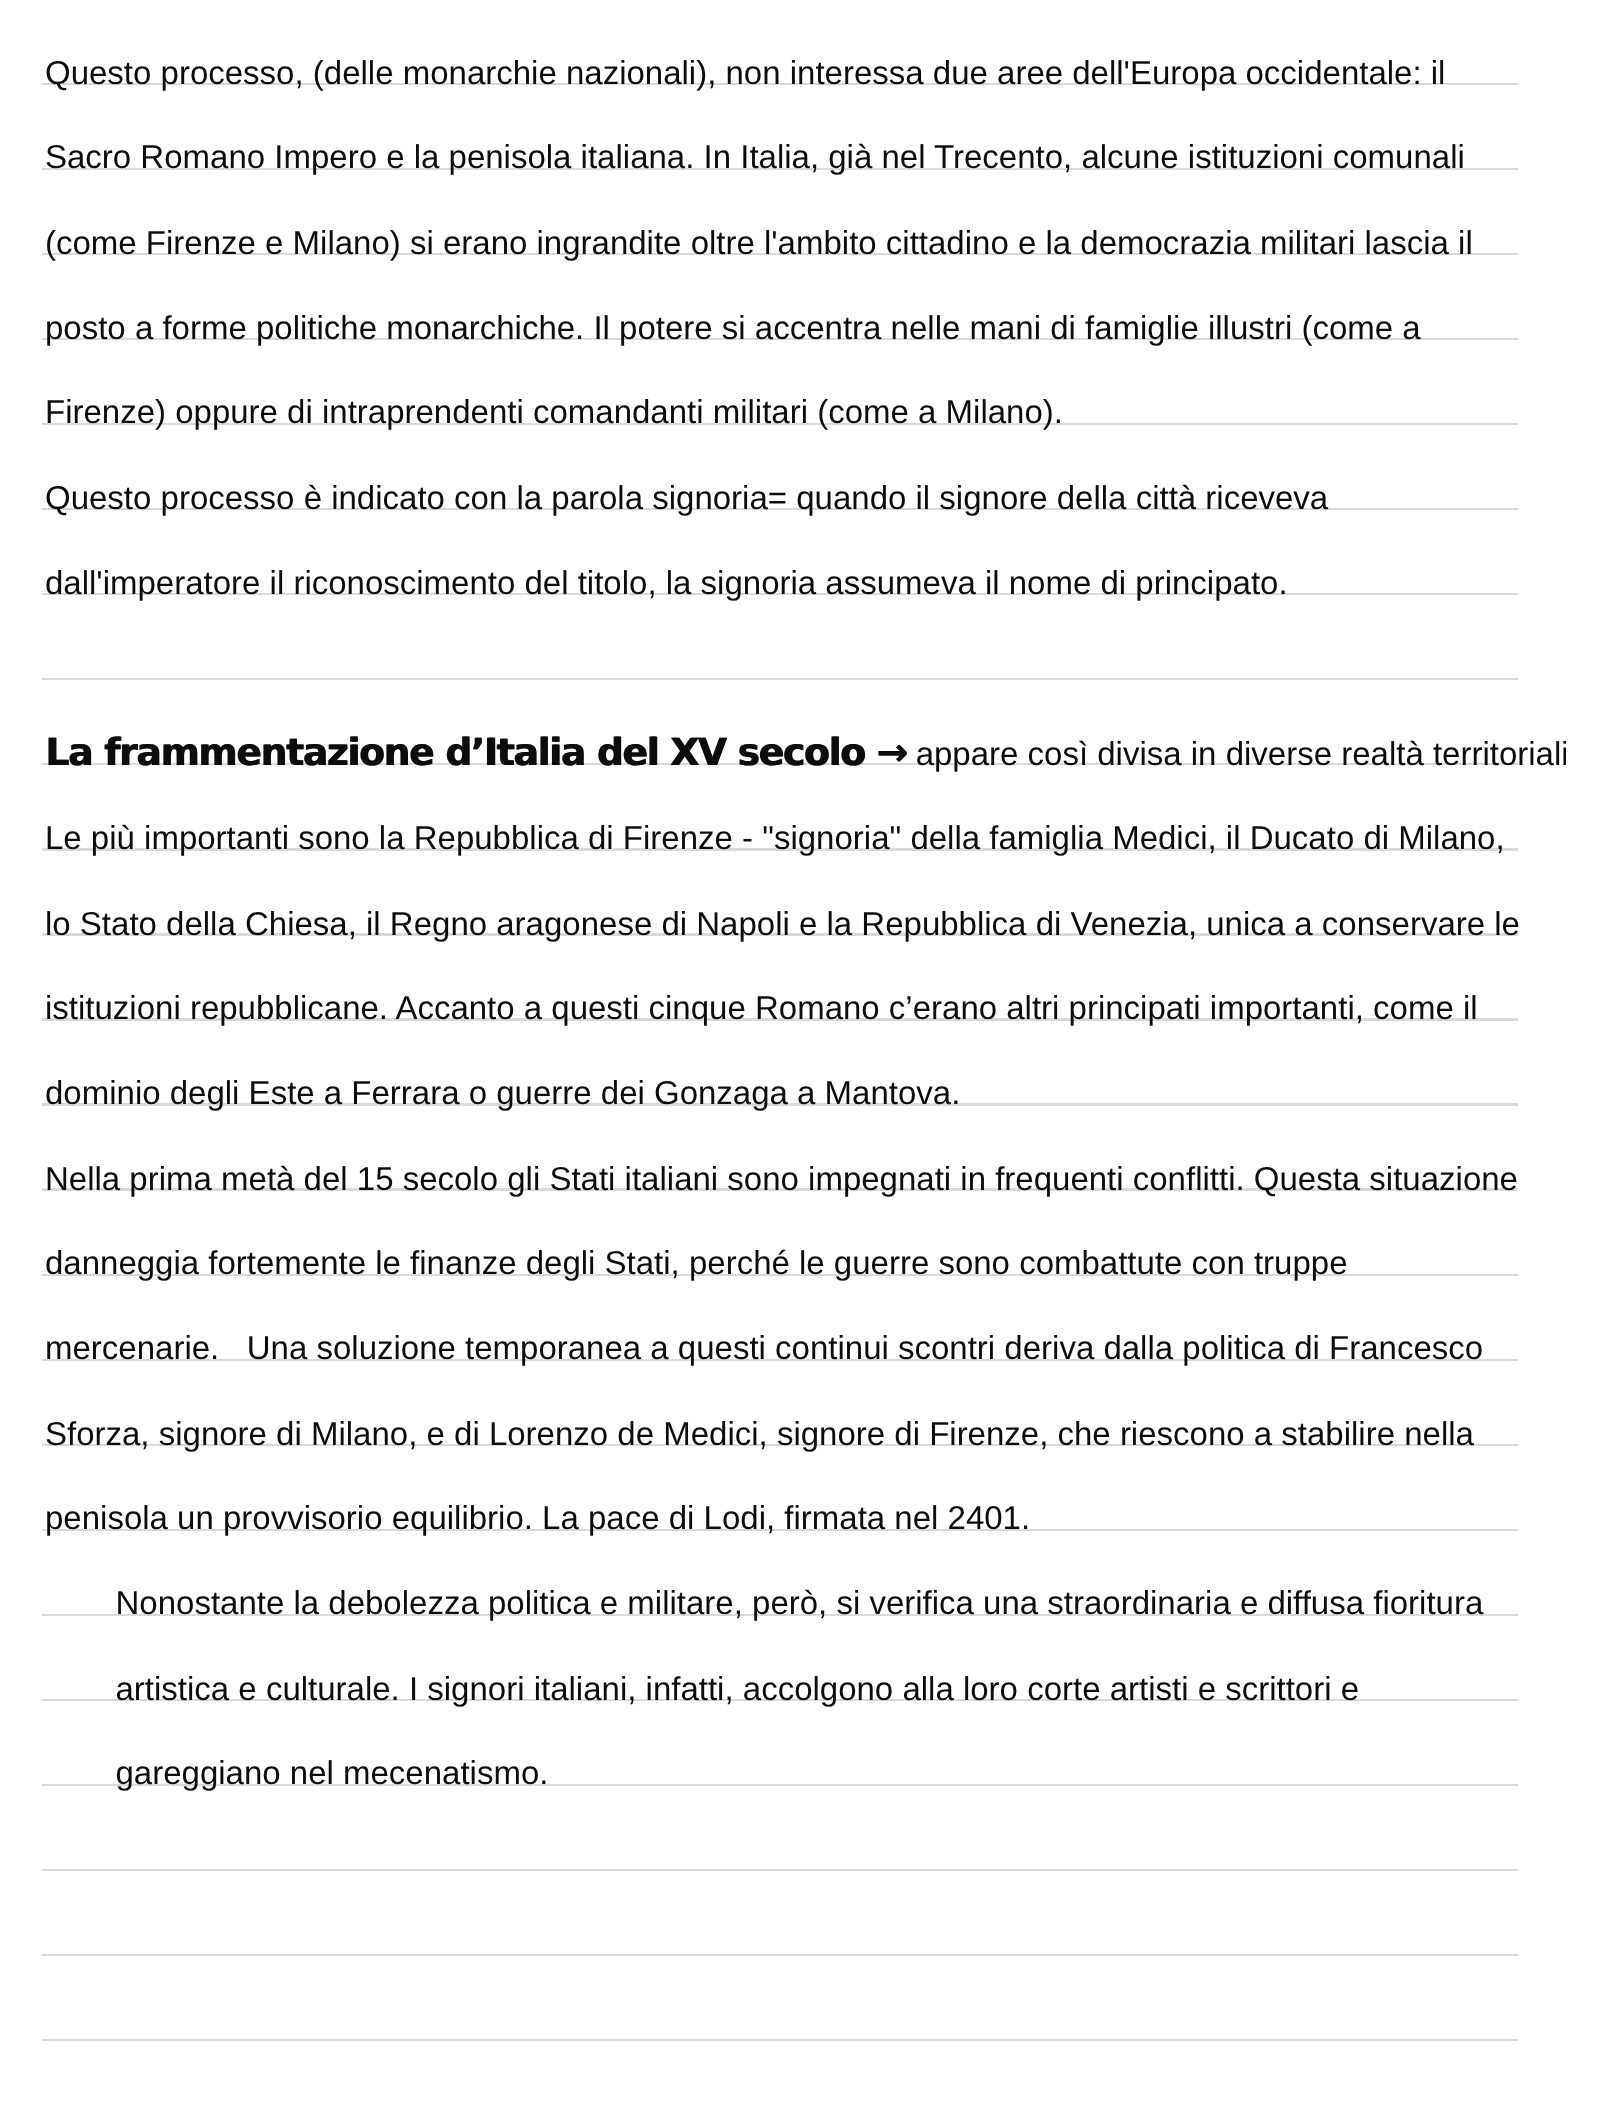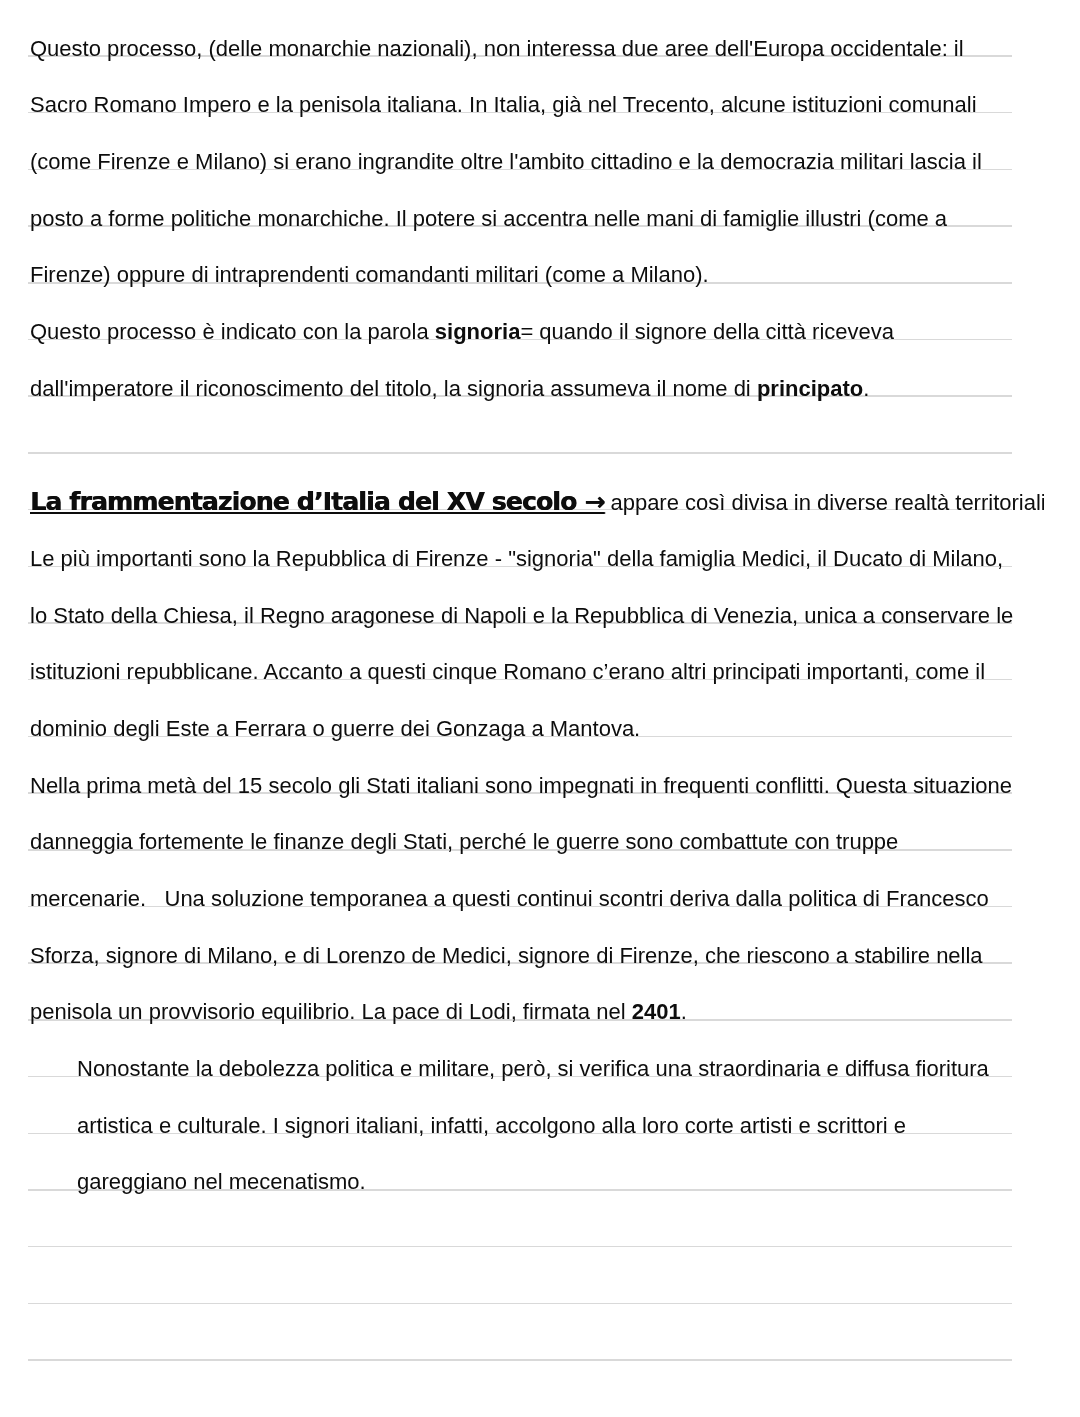--- a/index.html
+++ b/index.html
@@ -54,30 +54,29 @@
     white-space: pre;
     overflow: visible;
   }
   .line.indent {
     padding-left: 47px;
   }
   .seg-regular {
     font-weight: 400;
   }
   .seg-bold {
-    font-weight: 700;
+    font-weight: 400;
   }
   
   .seg-heading {
     font-family: "DejaVu Sans", sans-serif;
     font-weight: 700;
     font-size: 25px;
     letter-spacing: -0.8px;
     text-shadow: 0.7px 0 0 currentColor;
-    text-decoration: underline;
   }
 </style>
 </head>
 <body>
 
 <div class="page">
   <div class="rules"></div>
   <div class="text-layer">
       <div class="line"><span class="seg-regular">Questo processo, (delle monarchie nazionali), non interessa due aree dell'Europa occidentale: il</span></div>
       <div class="line"><span class="seg-regular">Sacro Romano Impero e la penisola italiana. In Italia, già nel Trecento, alcune istituzioni comunali</span></div>

